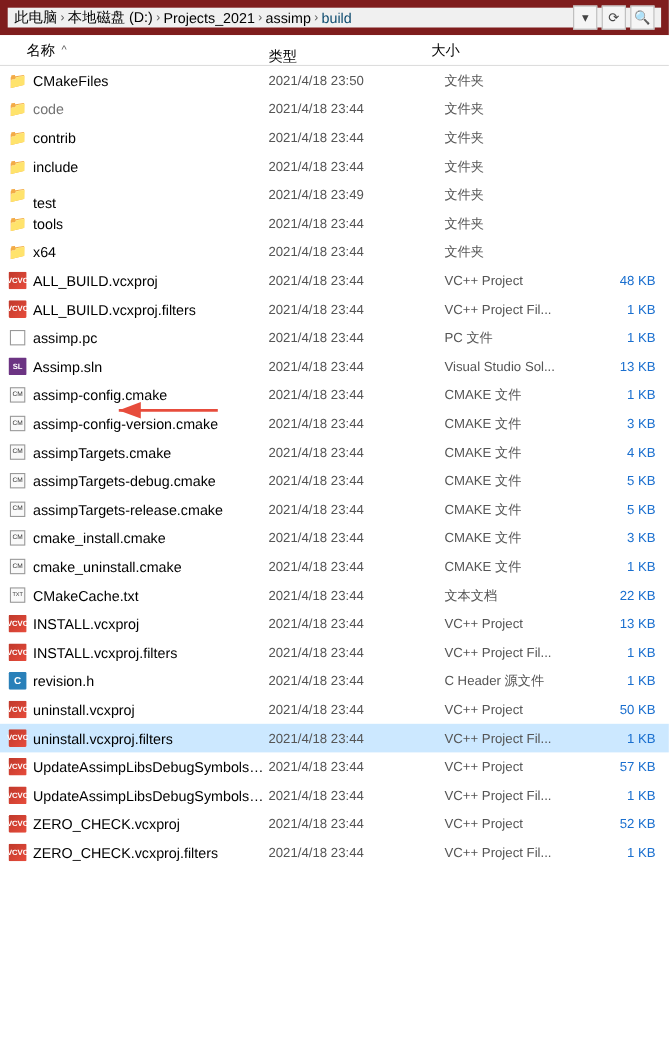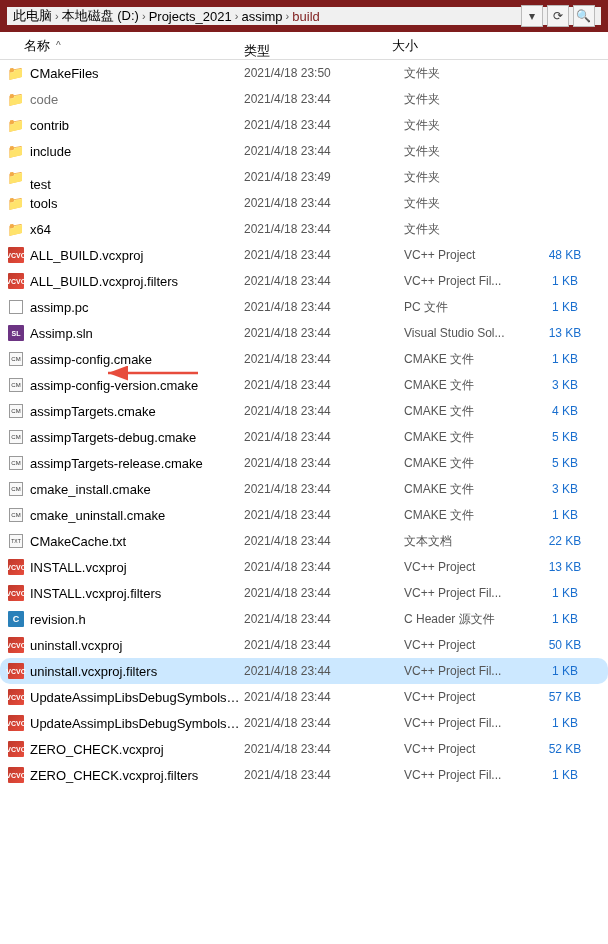--- a/index.html
+++ b/index.html
@@ -33,21 +33,21 @@
     }
     .breadcrumb-sep {
       color: #555;
       font-size: 11px;
       margin: 0 1px;
     }
     .breadcrumb-item {
       color: #000;
     }
     .breadcrumb-item.active {
-      color: #7f1d1d;
+      color: #0c4a6e;
       font-weight: normal;
     }
     .address-bar .addr-right {
       display: flex;
       align-items: center;
       gap: 4px;
     }
     .addr-btn {
       width: 22px;
       height: 22px;
@@ -83,34 +83,34 @@
     .sort-arrow { font-size: 10px; color: #555; margin-left: 2px; }
 
     
     .file-list { width: 100%; }
     .file-row {
       display: flex;
       align-items: center;
       height: 26px;
       cursor: pointer;
     }
-    .file-row.highlighted { background: #cce8ff; border-radius: 10px; }
+    .file-row.highlighted { background: #cce8ff; }
 
     .cell-name {
       width: 244px;
       display: flex;
       align-items: center;
       gap: 6px;
       padding-left: 8px;
       overflow: hidden;
       white-space: nowrap;
     }
     .cell-date { width: 160px; color: #555; font-size: 12px; }
     .cell-type { width: 130px; color: #555; font-size: 12px; }
-    .cell-size { width: 70px; text-align: center; padding-right: 8px; color: #1a6fcf; font-size: 12px; }
+    .cell-size { width: 70px; text-align: right; padding-right: 8px; color: #1a6fcf; font-size: 12px; }
 
     .file-name-text {
       font-size: 13px;
       color: #000;
       overflow: hidden;
       text-overflow: ellipsis;
       white-space: nowrap;
     }
 
     

